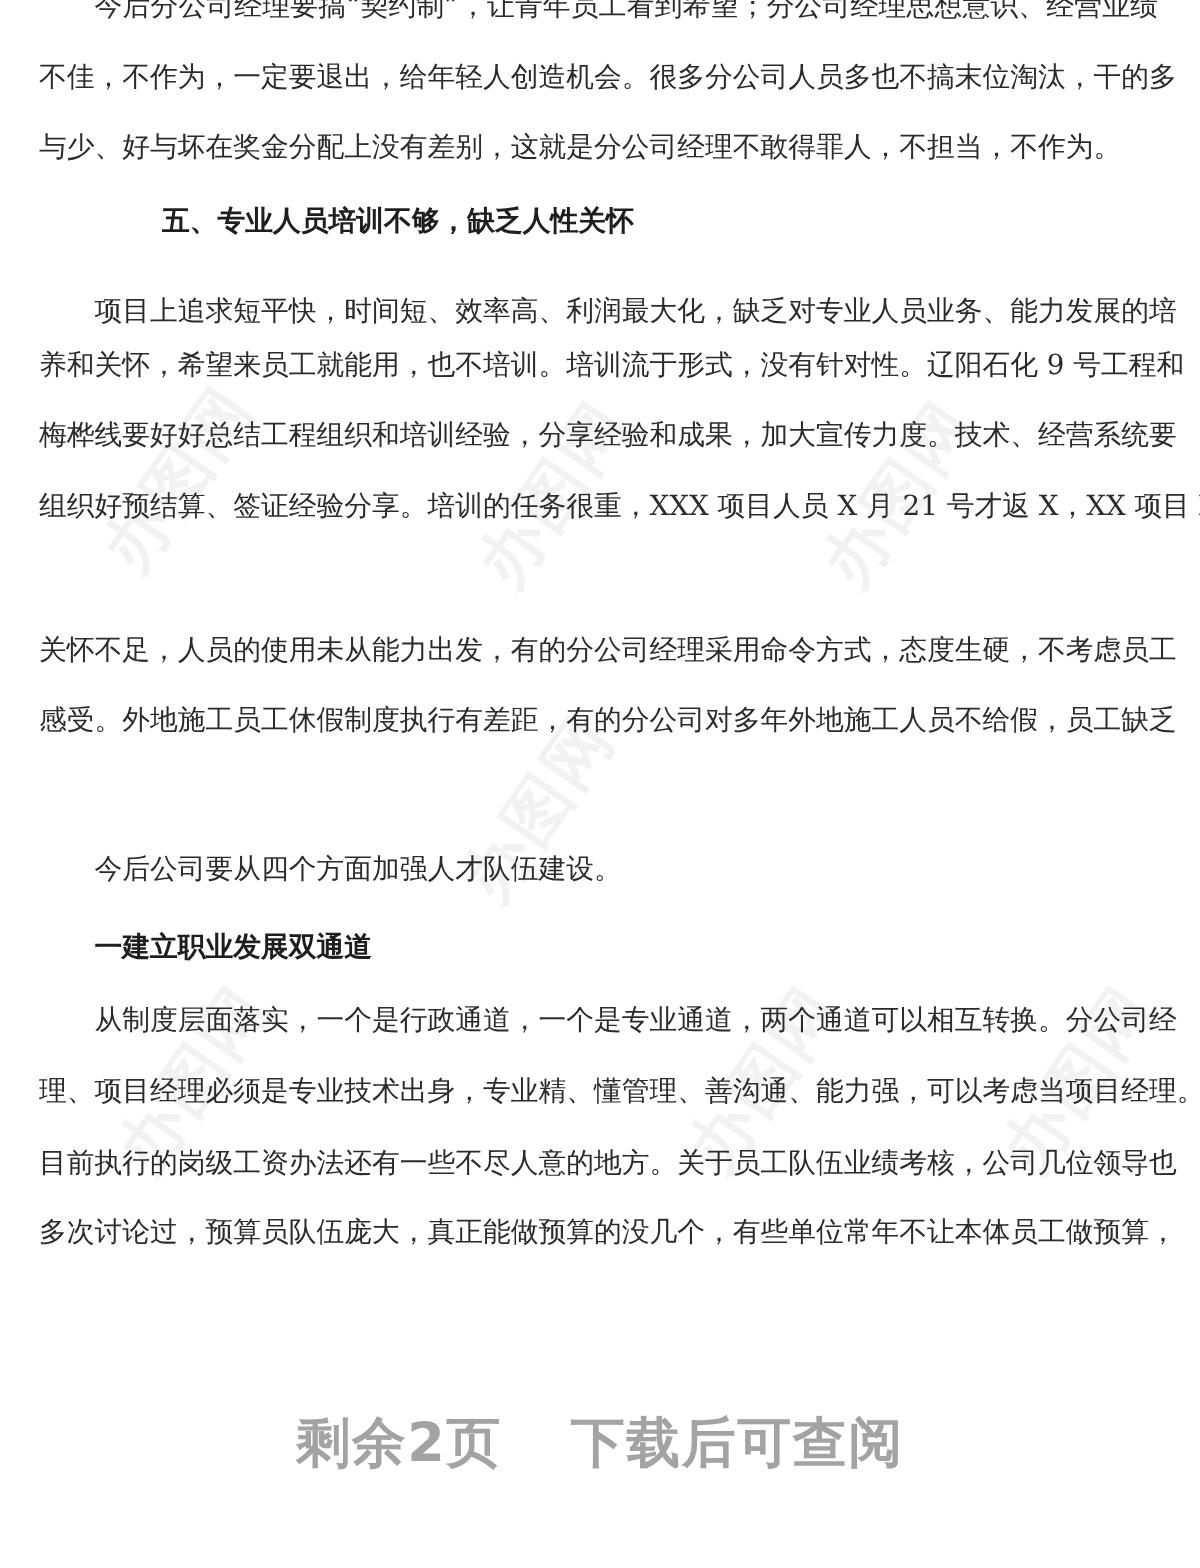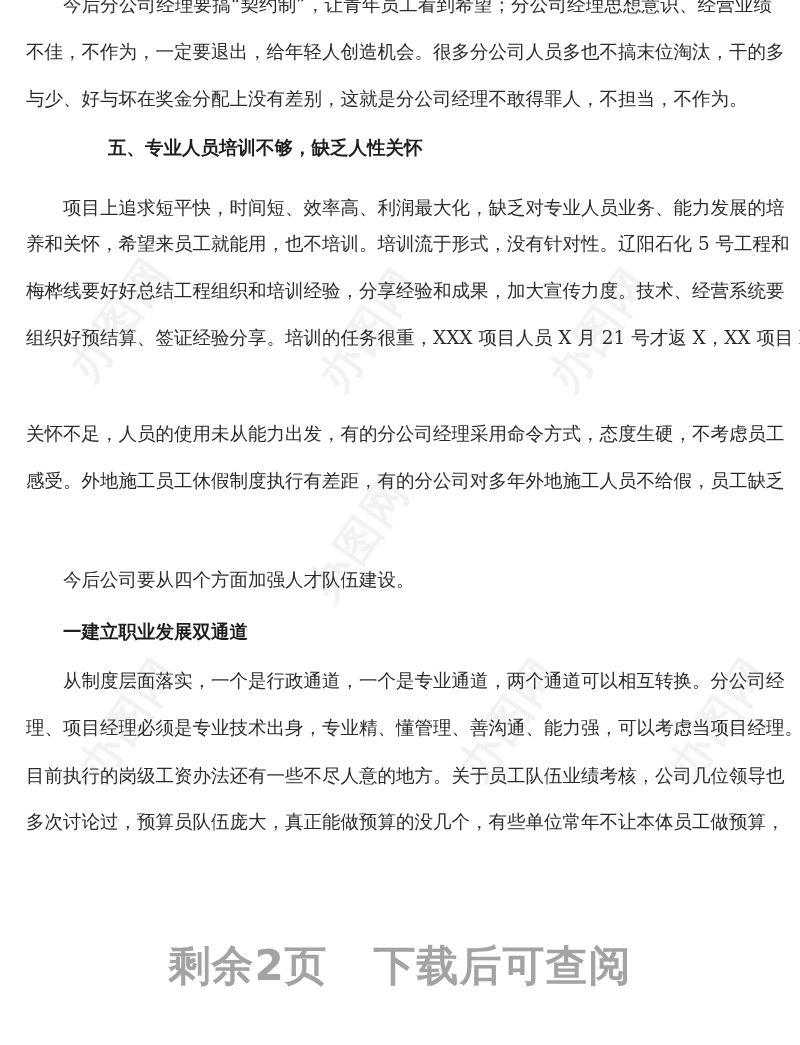--- a/index.html
+++ b/index.html
@@ -32,21 +32,21 @@
     white-space: nowrap;
     letter-spacing: 2px;
     pointer-events: none;
   }
   .banner {
     position: absolute;
     left: 0; top: 938px;
     width: 800px;
     text-align: center;
     font-family: "DejaVu Sans", "Liberation Sans", sans-serif;
-    font-size: 42px;
+    font-size: 36px;
     font-weight: bold;
     color: #a3a3a3;
     letter-spacing: 1px;
   }
   .banner span { display: inline-block; }
   .banner .gap { width: 46px; }
 </style>
 </head>
 <body>
 
@@ -60,21 +60,21 @@
   <div class="watermark" style="left:440px;top:690px;">办图网</div>
   <div class="watermark" style="left:650px;top:690px;">办图网</div>
 
   <div class="line indent" style="top:-8px;">今后分公司经理要搞“契约制”，让青年员工看到希望；分公司经理思想意识、经营业绩</div>
   <div class="line" style="top:39px;">不佳，不作为，一定要退出，给年轻人创造机会。很多分公司人员多也不搞末位淘汰，干的多</div>
   <div class="line last" style="top:86px;">与少、好与坏在奖金分配上没有差别，这就是分公司经理不敢得罪人，不担当，不作为。</div>
 
   <div class="line indent heading" style="top:135px;margin-left:45px;">五、专业人员培训不够，缺乏人性关怀</div>
 
   <div class="line indent" style="top:195px;">项目上追求短平快，时间短、效率高、利润最大化，缺乏对专业人员业务、能力发展的培</div>
-  <div class="line" style="top:231px;">养和关怀，希望来员工就能用，也不培训。培训流于形式，没有针对性。辽阳石化 5 号工程和</div>
+  <div class="line" style="top:231px;">养和关怀，希望来员工就能用，也不培训。培训流于形式，没有针对性。辽阳石化 9 号工程和</div>
   <div class="line" style="top:278px;">梅桦线要好好总结工程组织和培训经验，分享经验和成果，加大宣传力度。技术、经营系统要</div>
   <div class="line" style="top:325px;">组织好预结算、签证经验分享。培训的任务很重，XXX 项目人员 X 月 21 号才返 X，XX 项目 X</div>
   <div class="line" style="top:421px;">关怀不足，人员的使用未从能力出发，有的分公司经理采用命令方式，态度生硬，不考虑员工</div>
   <div class="line" style="top:468px;">感受。外地施工员工休假制度执行有差距，有的分公司对多年外地施工人员不给假，员工缺乏</div>
 
   <div class="line indent last" style="top:567px;">今后公司要从四个方面加强人才队伍建设。</div>
 
   <div class="line indent heading" style="top:619px;">一建立职业发展双通道</div>
 
   <div class="line indent" style="top:668px;">从制度层面落实，一个是行政通道，一个是专业通道，两个通道可以相互转换。分公司经</div>

